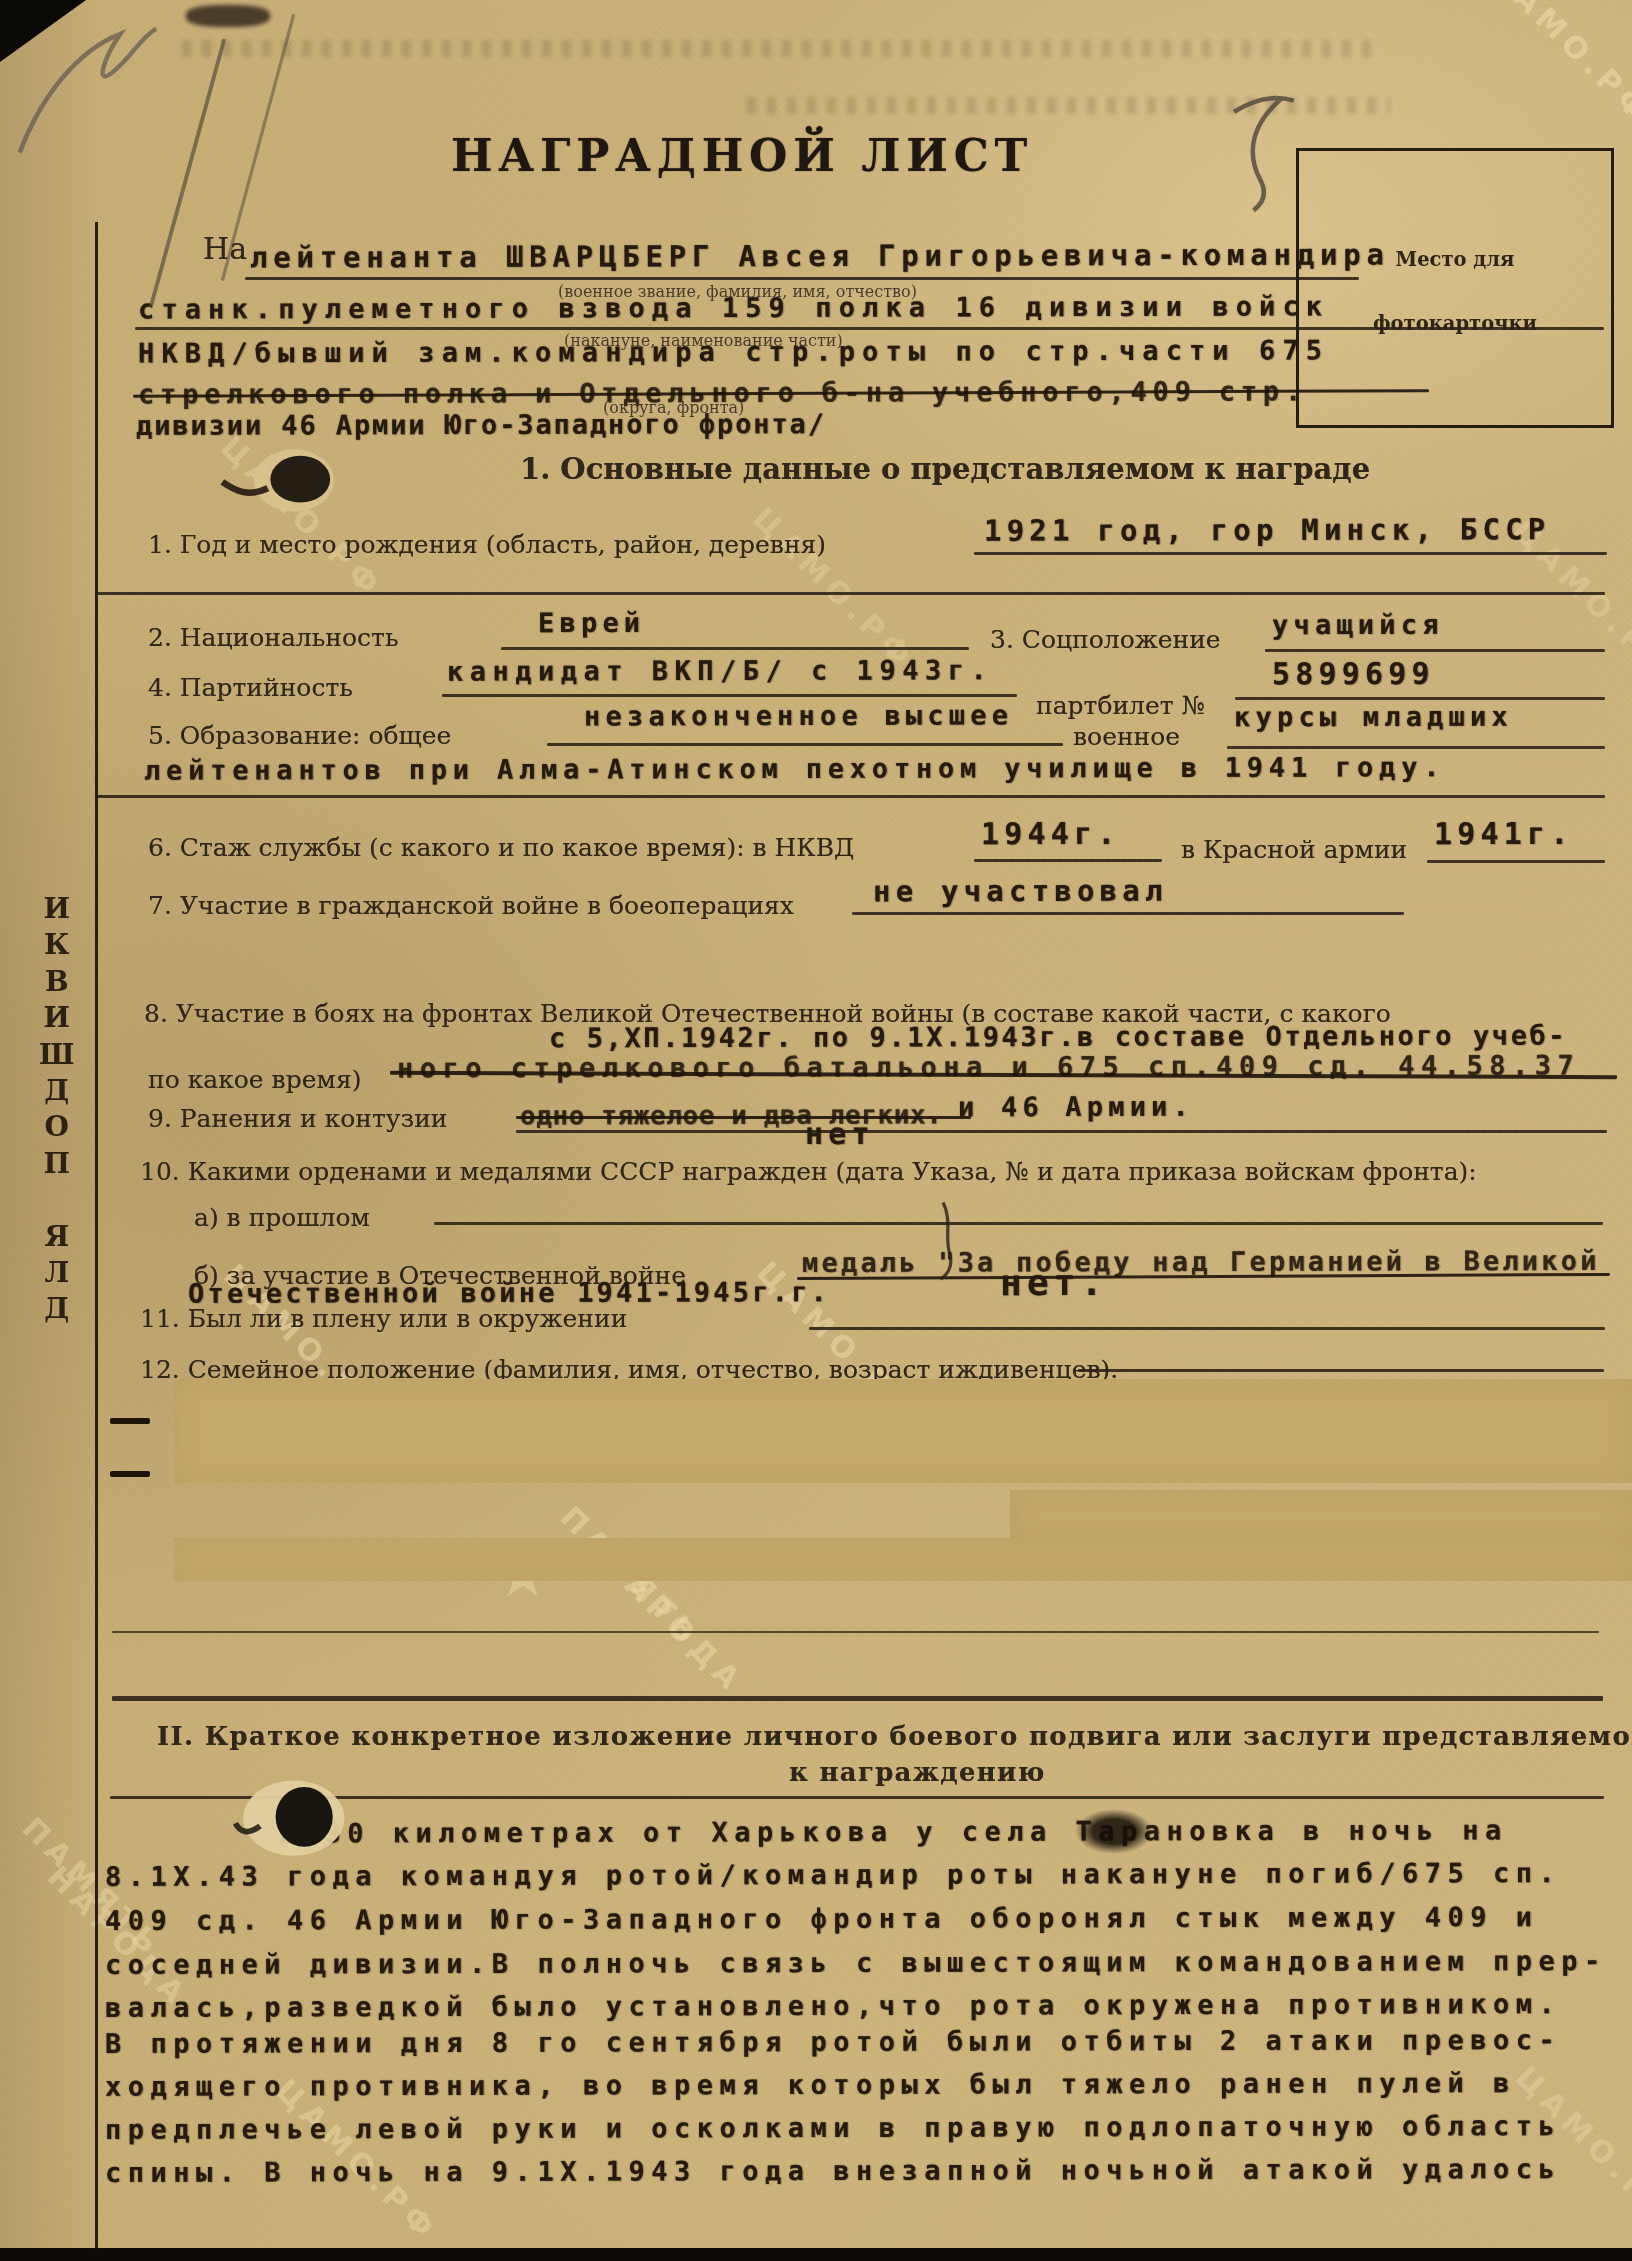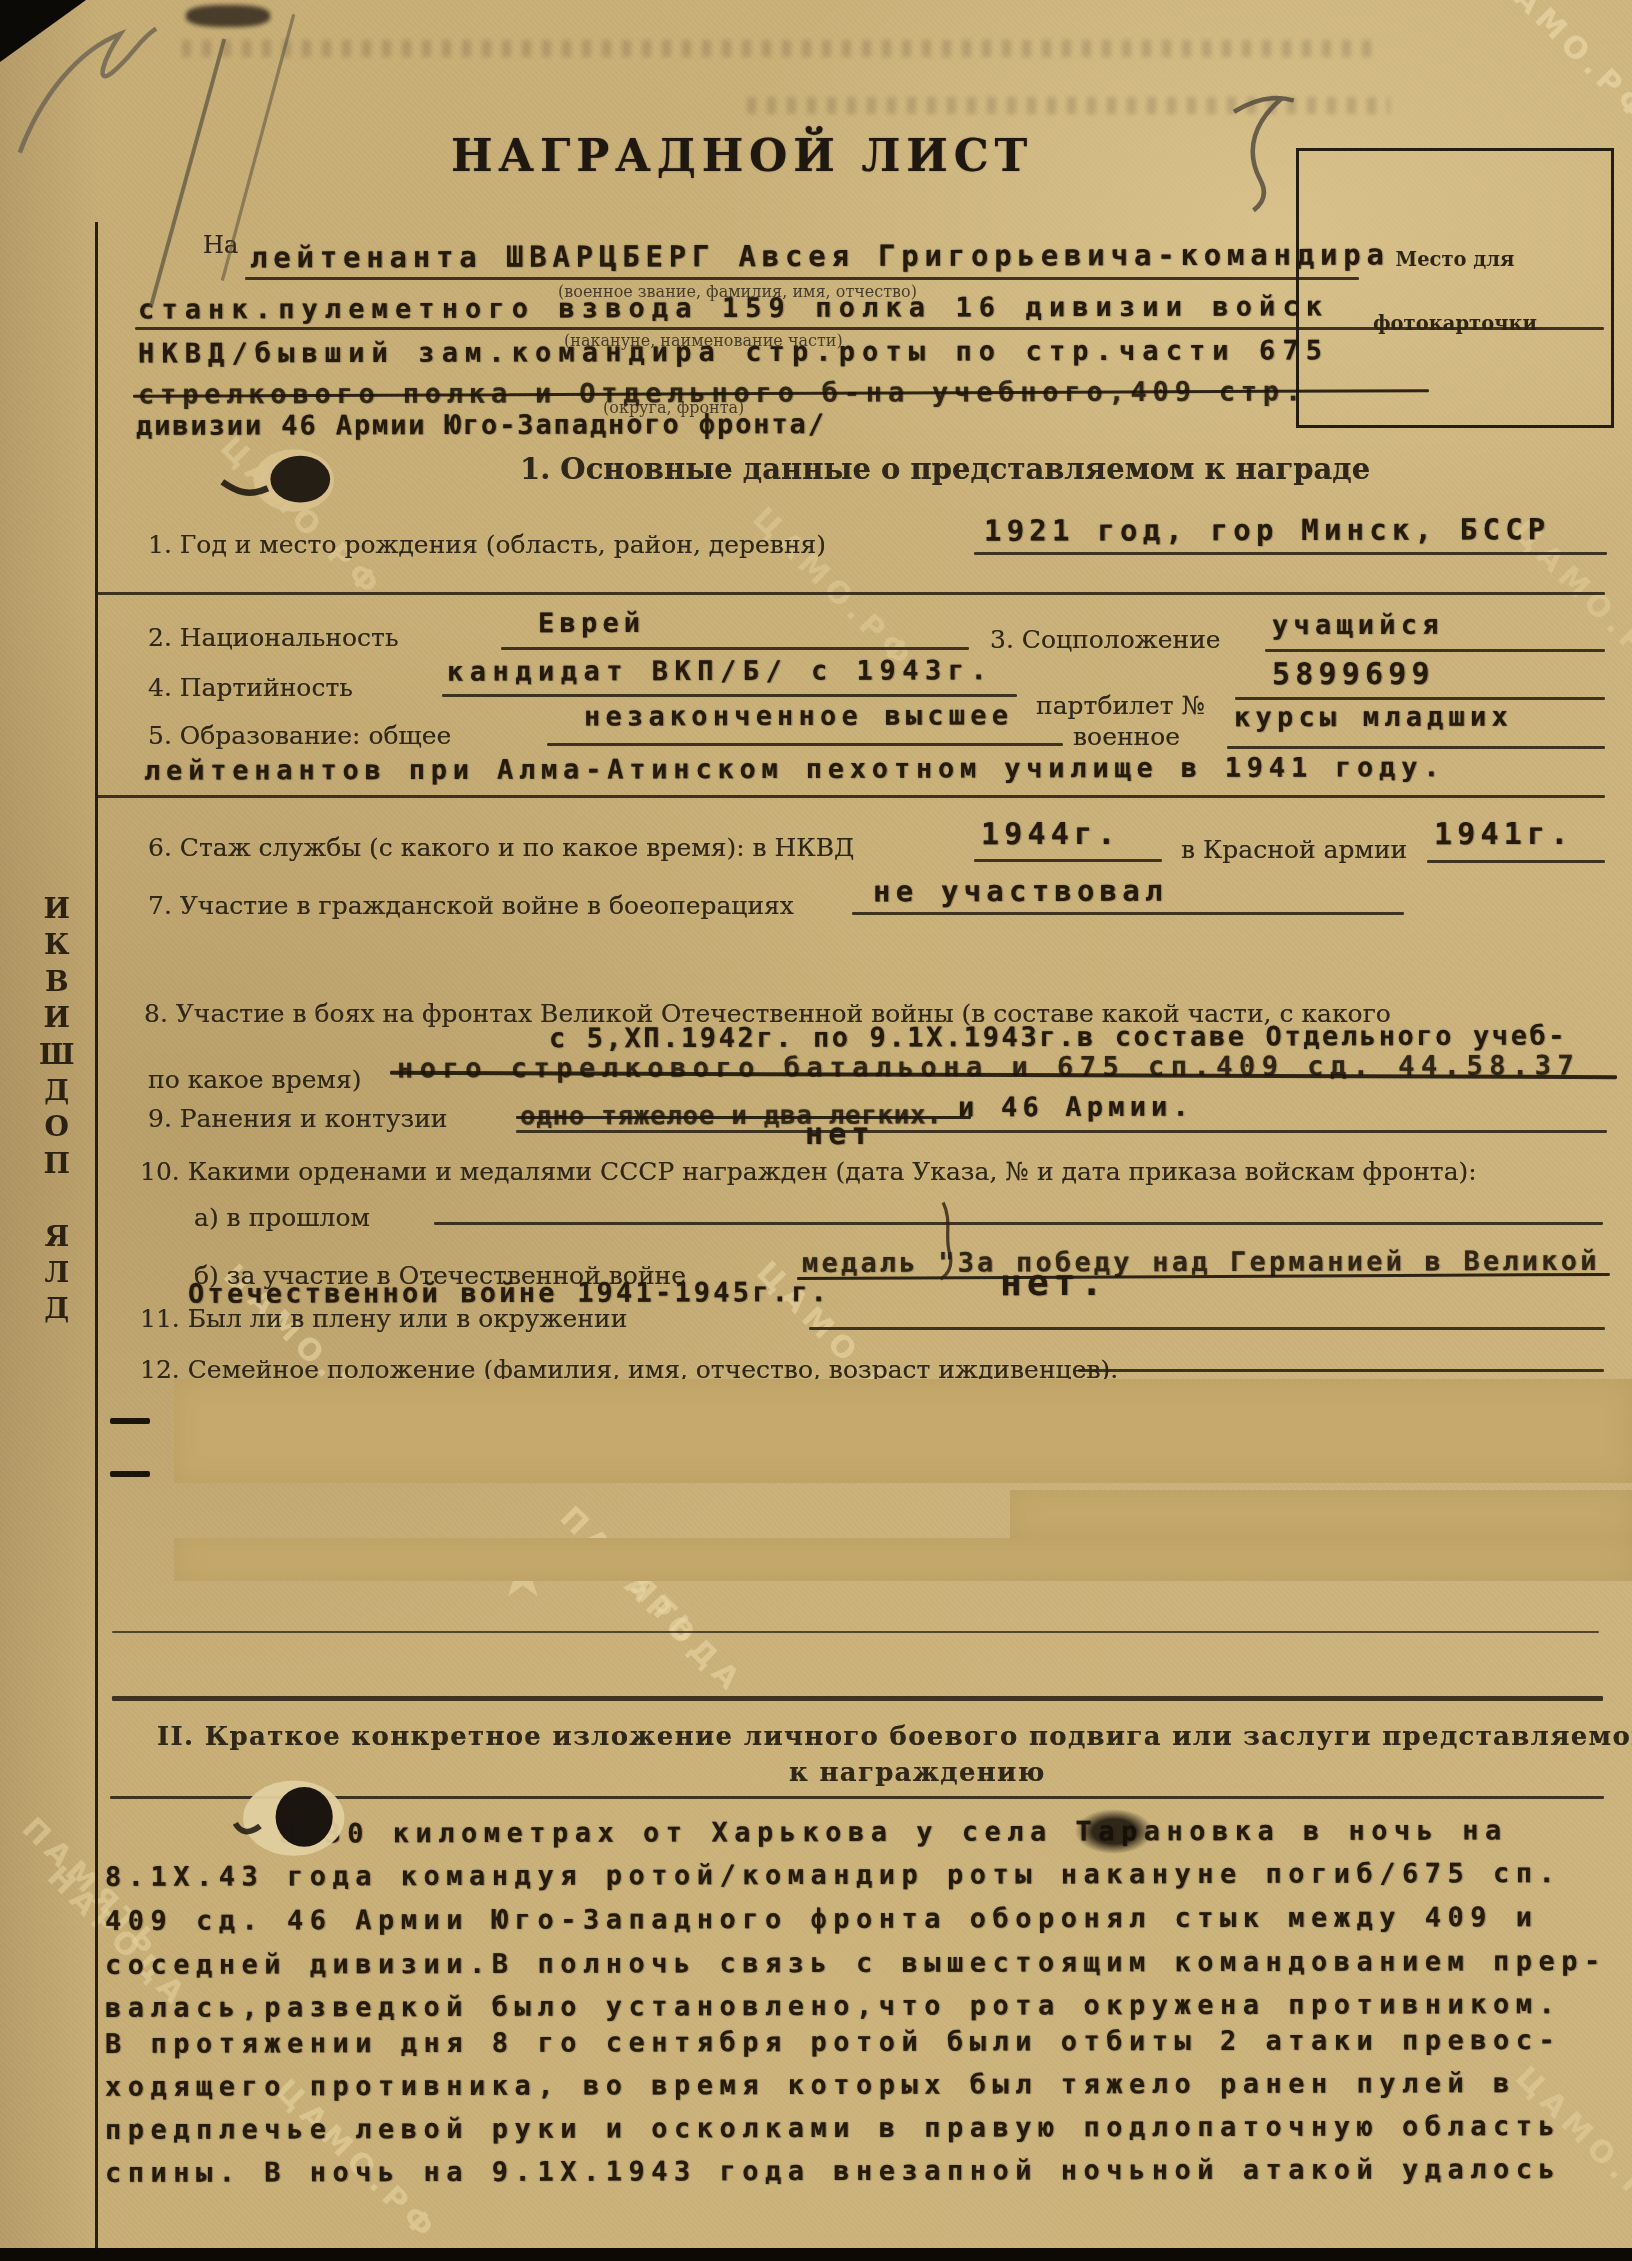--- a/index.html
+++ b/index.html
@@ -86,21 +86,21 @@
       <div>Л</div>
       <div>Д</div>
     </div>
 
   <div class="title">НАГРАДНОЙ ЛИСТ</div>
   <div class="photobox">
     <span style="top:97px;">Место для</span>
     <span style="top:161px;">фотокарточки</span>
   </div>
 
-  <div class="print" style="left:203px; top:231px; font-size:24px;">На</div>
+  <div class="print" style="left:203px; top:231px; font-size:30px;">На</div>
   <div class="typed" style="left:250px; top:239px; font-size:29px; letter-spacing:5.8px;">лейтенанта ШВАРЦБЕРГ Авсея Григорьевича-командира</div>
   <div class="rule" style="left:245px; top:277px; width:1114px;"></div>
   <div class="cap" style="left:558px; top:282px;">(военное звание, фамилия, имя, отчество)</div>
 
   <div class="typed" style="left:138px; top:292px; letter-spacing:7.1px;">станк.пулеметного взвода 159 полка 16 дивизии войск</div>
   <div class="rule" style="left:135px; top:327px; width:1469px;"></div>
   <div class="cap" style="left:564px; top:331px;">(накануне, наименование части)</div>
 
   <div class="typed" style="left:138px; top:336px; letter-spacing:7.1px;">НКВД/бывший зам.командира стр.роты по стр.части 675</div>
 

